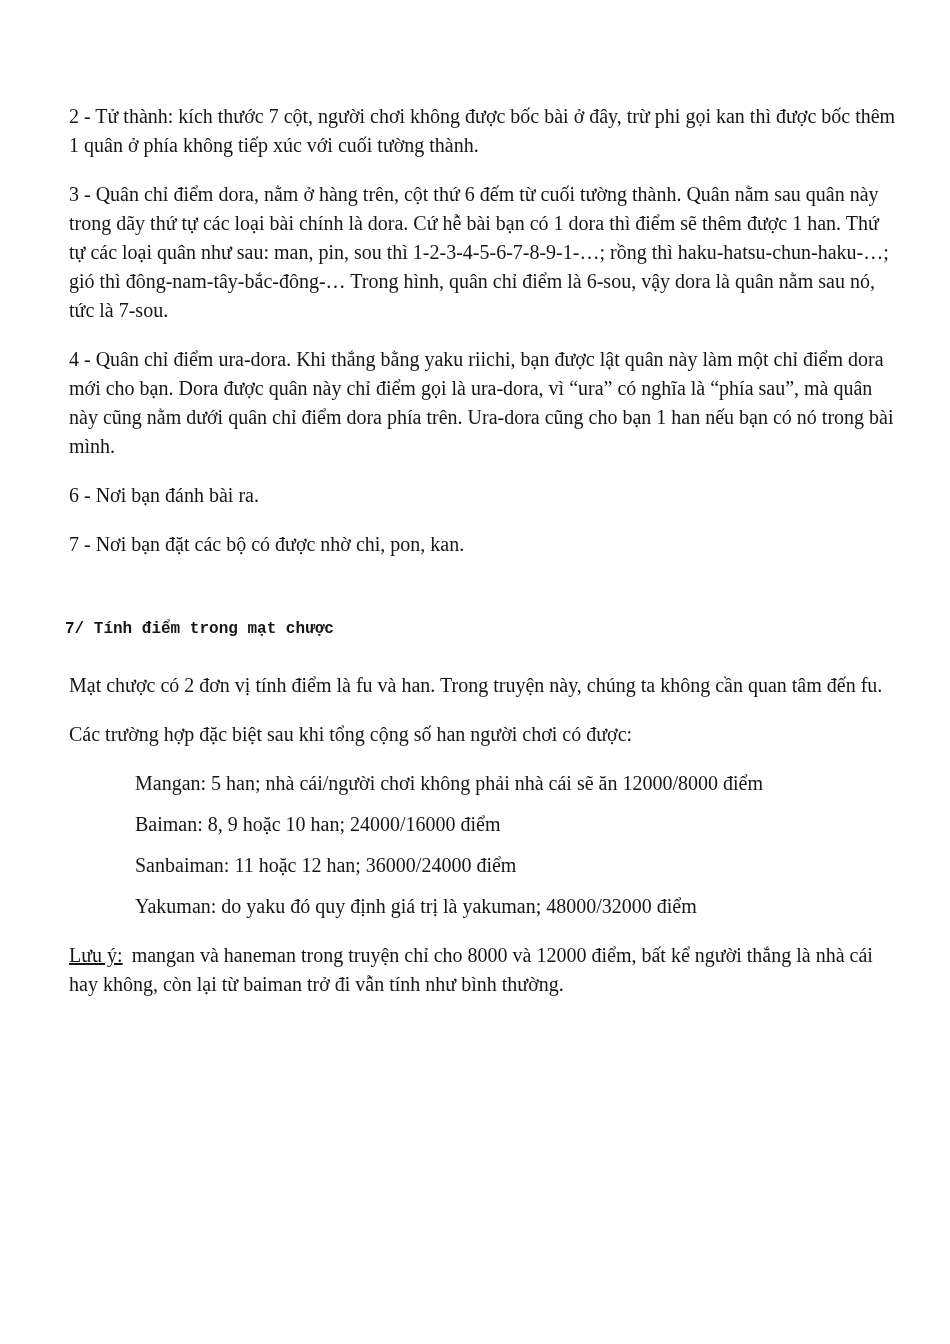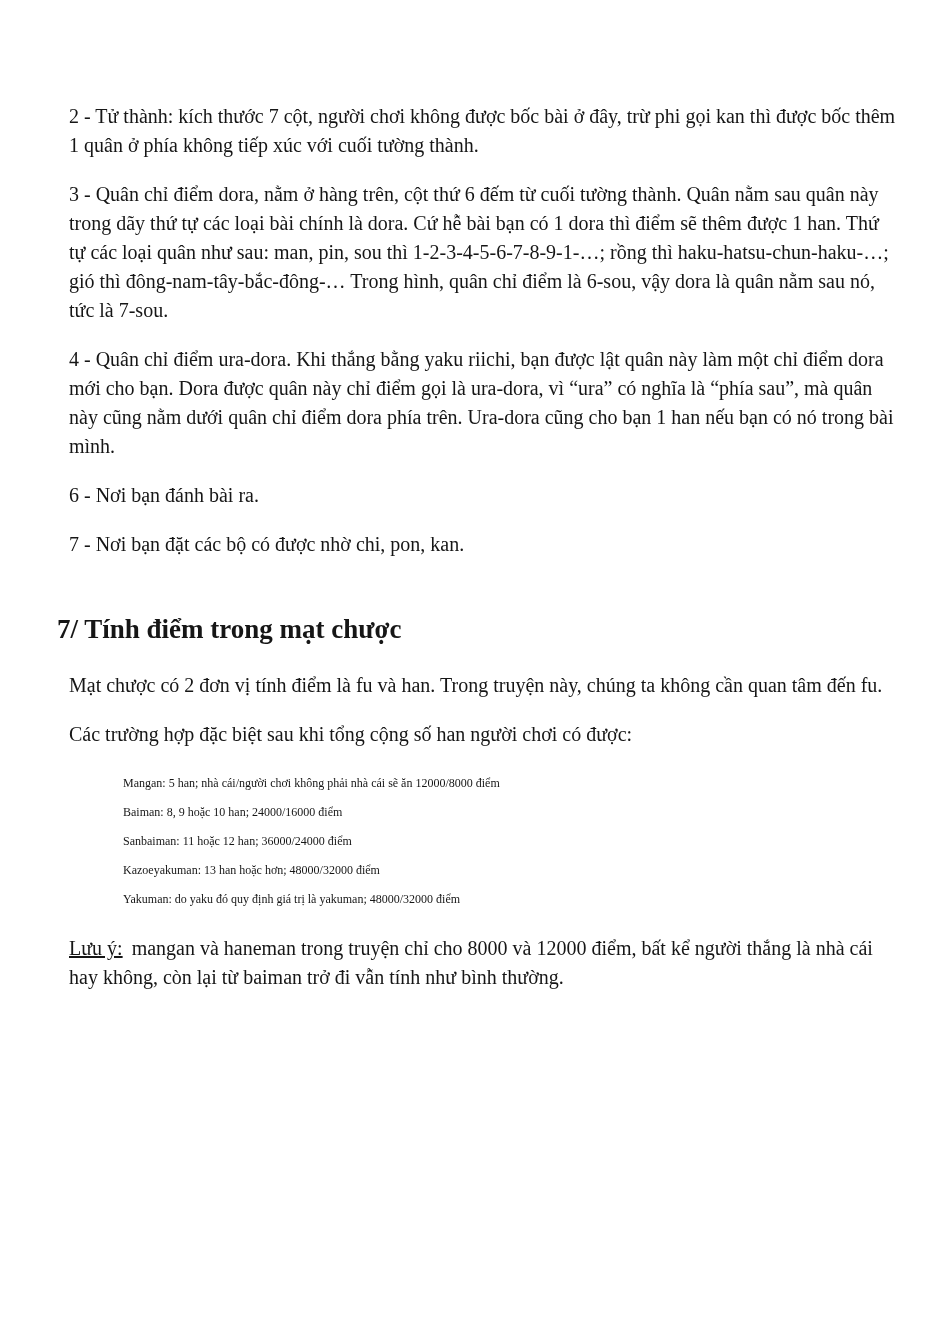--- a/index.html
+++ b/index.html
@@ -20,33 +20,34 @@
     height: 1344px;
     padding: 102px 52px 0 57px;
   }
   .para {
     font-size: 20px;
     line-height: 29px;
     margin: 0 0 20px 12px;
     text-align: left;
   }
   .heading {
-    font-size: 27px;
+    font-size: 16px;
     line-height: 32px;
     font-weight: bold;
-    margin: 54px 0 26px 0;
+    margin: 54px 0 26px 8px;
+    font-family: Liberation Mono, monospace;
   }
   .scoring-list {
     padding-left: 66px;
     margin: 0 0 20px 0;
   }
   .scoring-line {
-    font-size: 12px;
+    font-size: 20px;
     line-height: 29px;
-    margin: 0;
+    margin: 12px;
   }
   .note-label {
     font-weight: normal;
     text-decoration: underline;
     margin-right: 9px;
   }
 </style>
 </head>
 <body>
 
@@ -60,20 +61,19 @@
 
   <h2 class="heading">7/ Tính điểm trong mạt chược</h2>
 
   <p class="para">Mạt chược có 2 đơn vị tính điểm là fu và han. Trong truyện này, chúng ta không cần quan tâm đến fu.</p>
   <p class="para">Các trường hợp đặc biệt sau khi tổng cộng số han người chơi có được:</p>
 
   <div class="scoring-list">
     <p class="scoring-line">Mangan: 5 han; nhà cái/người chơi không phải nhà cái sẽ ăn 12000/8000 điểm</p>
     <p class="scoring-line">Baiman: 8, 9 hoặc 10 han; 24000/16000 điểm</p>
     <p class="scoring-line">Sanbaiman: 11 hoặc 12 han; 36000/24000 điểm</p>
-    <p class="scoring-line">Kazoeyakuman: 13 han hoặc hơn; 48000/32000 điểm</p>
     <p class="scoring-line">Yakuman: do yaku đó quy định giá trị là yakuman; 48000/32000 điểm</p>
   </div>
 
   <p class="para"><span class="note-label">Lưu ý:</span><span>mangan và haneman trong truyện chỉ cho 8000 và 12000 điểm, bất kể người thắng là nhà cái hay không, còn lại từ baiman trở đi vẫn tính như bình thường.</span></p>
 
 
 </div>
 
 </body></html>

